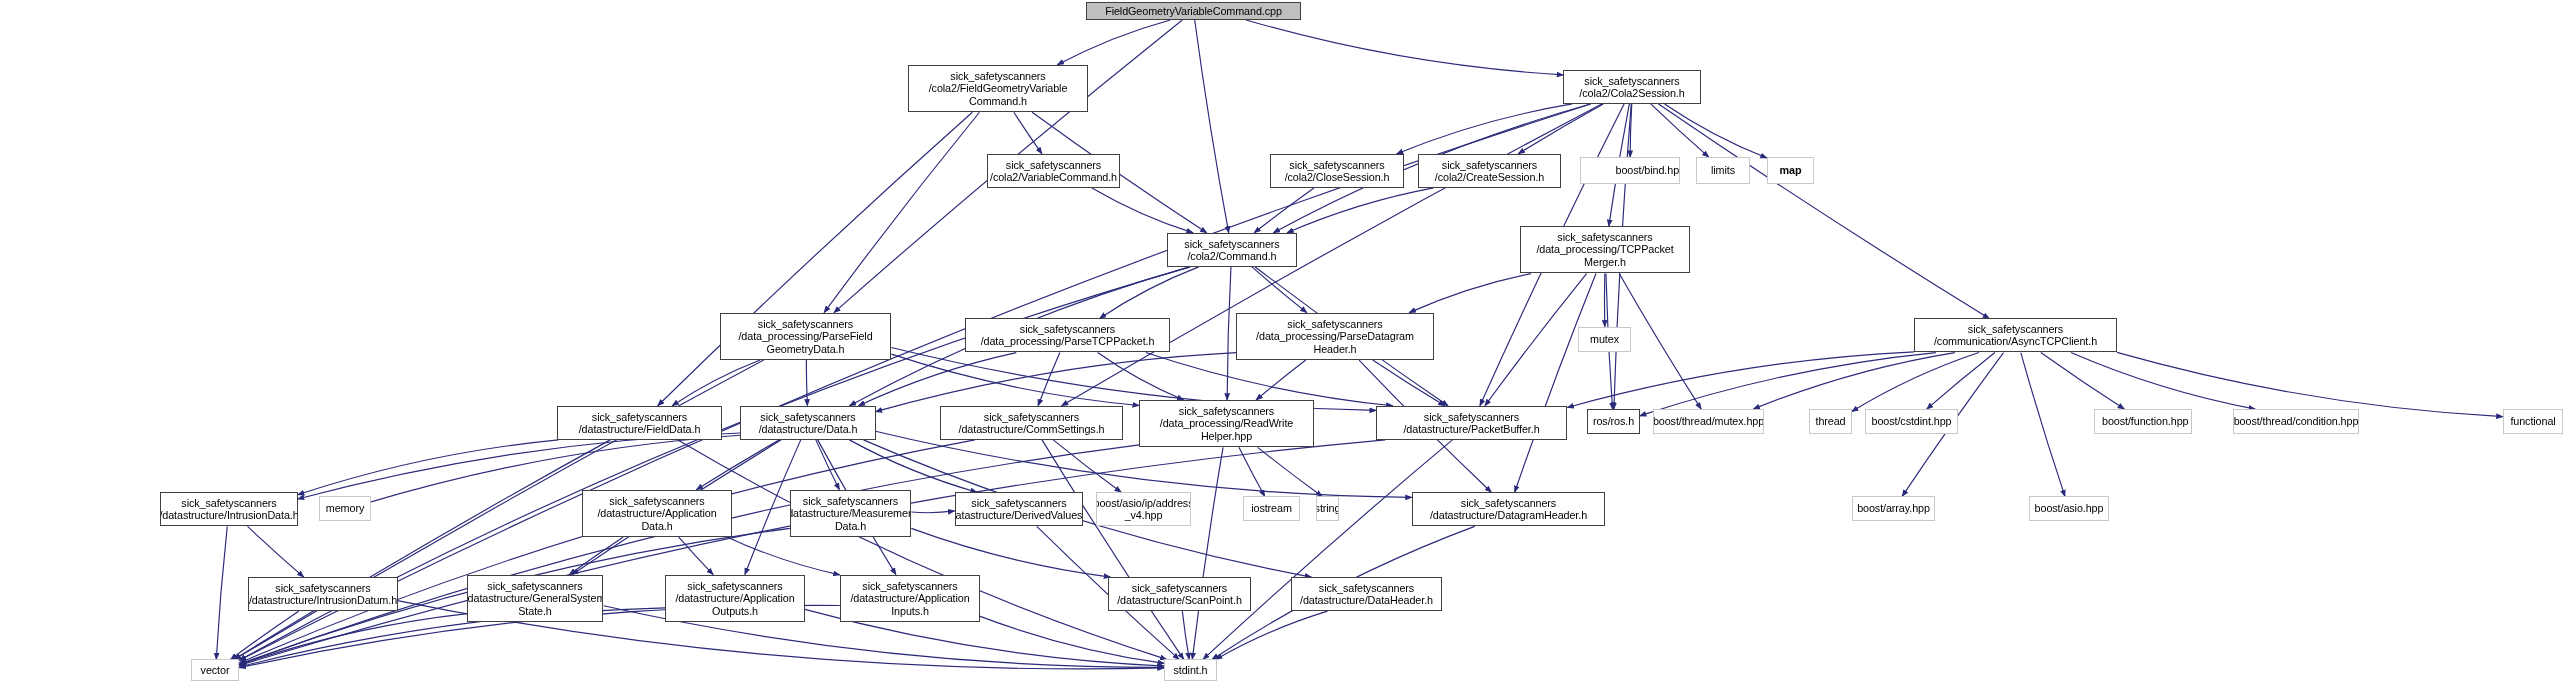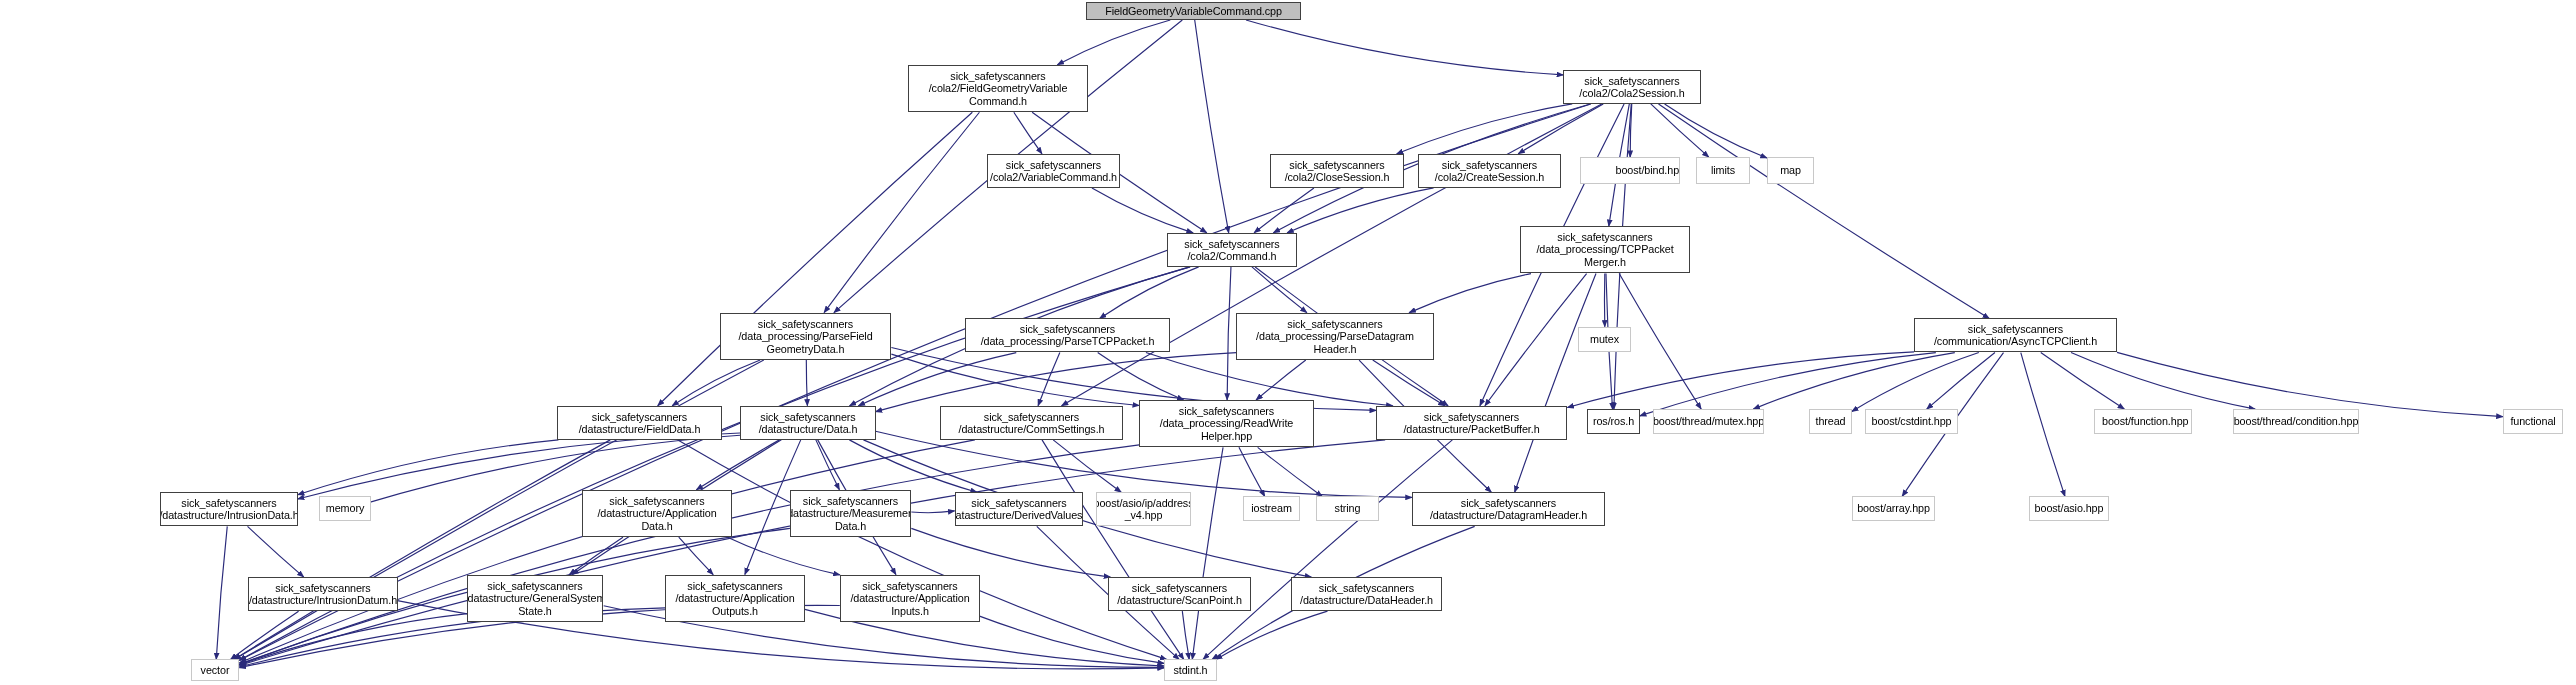--- a/index.html
+++ b/index.html
@@ -146,21 +146,21 @@
       <div class="node local" style="left: 1563px; top: 70px; width: 138px; height: 34px;"><span>sick_safetyscanners
 /cola2/Cola2Session.h</span></div>
       <div class="node local" style="left: 987px; top: 154px; width: 133px; height: 34px;"><span>sick_safetyscanners
 /cola2/VariableCommand.h</span></div>
       <div class="node local" style="left: 1270px; top: 154px; width: 134px; height: 34px;"><span>sick_safetyscanners
 /cola2/CloseSession.h</span></div>
       <div class="node local" style="left: 1418px; top: 154px; width: 143px; height: 34px;"><span>sick_safetyscanners
 /cola2/CreateSession.h</span></div>
       <div class="node system" style="left: 1580px; top: 157px; width: 100px; height: 27px; padding-left: 43px;"><span>boost/bind.hpp</span></div>
       <div class="node system" style="left: 1696px; top: 157px; width: 54px; height: 27px;"><span>limits</span></div>
-      <div class="node system" style="left: 1767px; top: 157px; width: 47px; height: 27px;"><span>map</span></div>
+      <div class="node system" style="left: 1767px; top: 157px; width: 47px; height: 27px; font-weight: bold;"><span>map</span></div>
       <div class="node local" style="left: 1167px; top: 233px; width: 130px; height: 34px;"><span>sick_safetyscanners
 /cola2/Command.h</span></div>
       <div class="node local" style="left: 1520px; top: 226px; width: 170px; height: 47px;"><span>sick_safetyscanners
 /data_processing/TCPPacket
 Merger.h</span></div>
       <div class="node system" style="left: 1578px; top: 327px; width: 53px; height: 25px;"><span>mutex</span></div>
       <div class="node local" style="left: 1914px; top: 318px; width: 203px; height: 34px;"><span>sick_safetyscanners
 /communication/AsyncTCPClient.h</span></div>
       <div class="node local" style="left: 720px; top: 313px; width: 171px; height: 47px;"><span>sick_safetyscanners
 /data_processing/ParseField
@@ -195,21 +195,21 @@
 /datastructure/Application
 Data.h</span></div>
       <div class="node local" style="left: 790px; top: 490px; width: 121px; height: 47px;"><span>sick_safetyscanners
 /datastructure/Measurement
 Data.h</span></div>
       <div class="node local" style="left: 955px; top: 492px; width: 128px; height: 34px;"><span>sick_safetyscanners
 /datastructure/DerivedValues.h</span></div>
       <div class="node system" style="left: 1096px; top: 492px; width: 95px; height: 34px;"><span>boost/asio/ip/address
 _v4.hpp</span></div>
       <div class="node system" style="left: 1243px; top: 496px; width: 57px; height: 25px; align-items: center;"><span>iostream</span></div>
-      <div class="node system" style="left: 1316px; top: 496px; width: 63px; height: 25px; text-align: center;"><span>string</span></div>
+      <div class="node system" style="left: 1316px; top: 496px; width: 23px; height: 25px; text-align: center;"><span>string</span></div>
       <div class="node local" style="left: 1412px; top: 492px; width: 193px; height: 34px;"><span>sick_safetyscanners
 /datastructure/DatagramHeader.h</span></div>
       <div class="node system" style="left: 1852px; top: 496px; width: 83px; height: 25px;"><span>boost/array.hpp</span></div>
       <div class="node system" style="left: 2029px; top: 496px; width: 80px; height: 25px;"><span>boost/asio.hpp</span></div>
       <div class="node local" style="left: 248px; top: 577px; width: 150px; height: 34px;"><span>sick_safetyscanners
 /datastructure/IntrusionDatum.h</span></div>
       <div class="node local" style="left: 467px; top: 575px; width: 136px; height: 47px;"><span>sick_safetyscanners
 /datastructure/GeneralSystem
 State.h</span></div>
       <div class="node local" style="left: 665px; top: 575px; width: 140px; height: 47px;"><span>sick_safetyscanners

